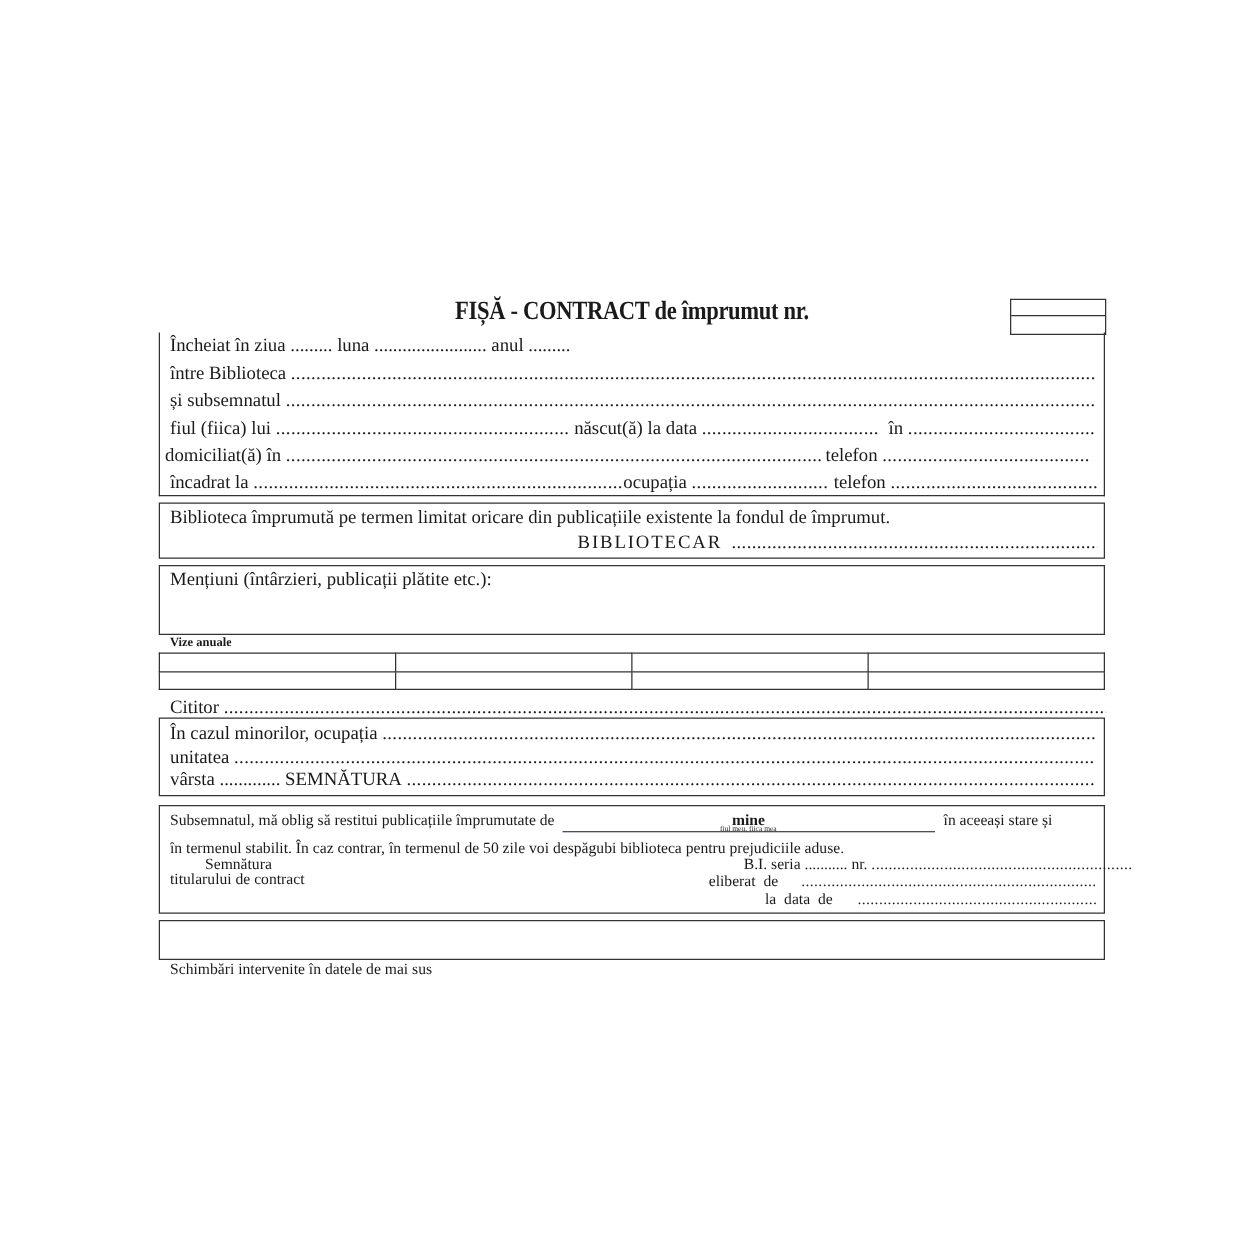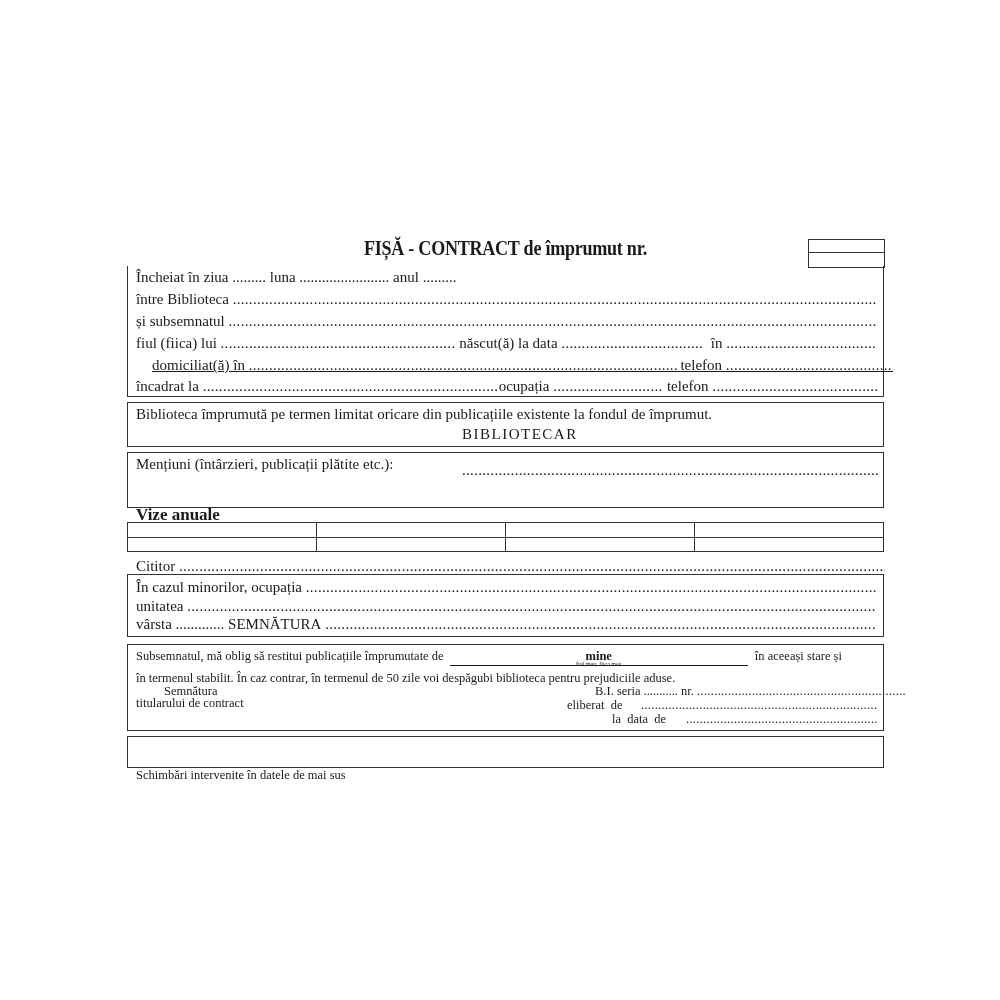--- a/index.html
+++ b/index.html
@@ -45,38 +45,38 @@
 </div>
 
 <div class="line row" style="left:136px; top:312px; width:741px;">
   <span>și subsemnatul</span>&nbsp;<span class="fill"></span>
 </div>
 
 <div class="line row" style="left:136px; top:334px; width:741px;">
   <span>fiul (fiica) lui</span>&nbsp;<span class="fill" style="flex:0 0 235px;"></span>&nbsp;<span>născut(ă) la data</span>&nbsp;<span class="fill" style="flex:0 0 142px;"></span>&nbsp;&nbsp;<span>în</span>&nbsp;<span class="fill"></span>
 </div>
 
-<div class="line row" style="left:152px; top:356px; width:741px;text-decoration:underline;">
+<div class="line row" style="left:132px; top:356px; width:741px;">
   <span>domiciliat(ă) în</span>&nbsp;<span class="fill" style="flex:0 0 428px;"></span>&nbsp;<span>telefon</span>&nbsp;<span class="fill"></span>
 </div>
 
 <div class="line row" style="left:136px; top:377px; width:742px;">
   <span>încadrat la</span>&nbsp;<span class="fill" style="flex:0 0 296px;"></span><span>ocupația</span>&nbsp;<span class="fill" style="flex:0 0 110px;"></span>&nbsp;<span>telefon</span>&nbsp;<span class="fill"></span>
 </div>
 
 <div class="box" style="left:127px; top:402px; width:757px; height:45px;"></div>
 <div class="line" style="left:136px; top:405px;">Biblioteca împrumută pe termen limitat oricare din publicațiile existente la fondul de împrumut.</div>
-<div class="line row" style="left:462px; top:425px; width:416px;flex-direction:column;">
+<div class="line row" style="left:462px; top:425px; width:416px;">
   <span style="letter-spacing:1.5px;">BIBLIOTECAR</span>&nbsp;&nbsp;<span class="fill"></span>
 </div>
 
 <div class="box" style="left:127px; top:452px; width:757px; height:56px;"></div>
 <div class="line" style="left:136px; top:455px;">Mențiuni (întârzieri, publicații plătite etc.):</div>
 
-<div class="line" style="left:136px; top:506px; font-weight:bold; font-size:17px;">Vize anuale</div>
+<div class="line" style="left:136px; top:506px; font-weight:bold; font-size:10px;">Vize anuale</div>
 <table class="vize">
   <tbody>
       <tr>
     <td></td>
         <td></td>
         <td></td>
         <td></td>
   </tr>
   <tr>
     <td></td>

